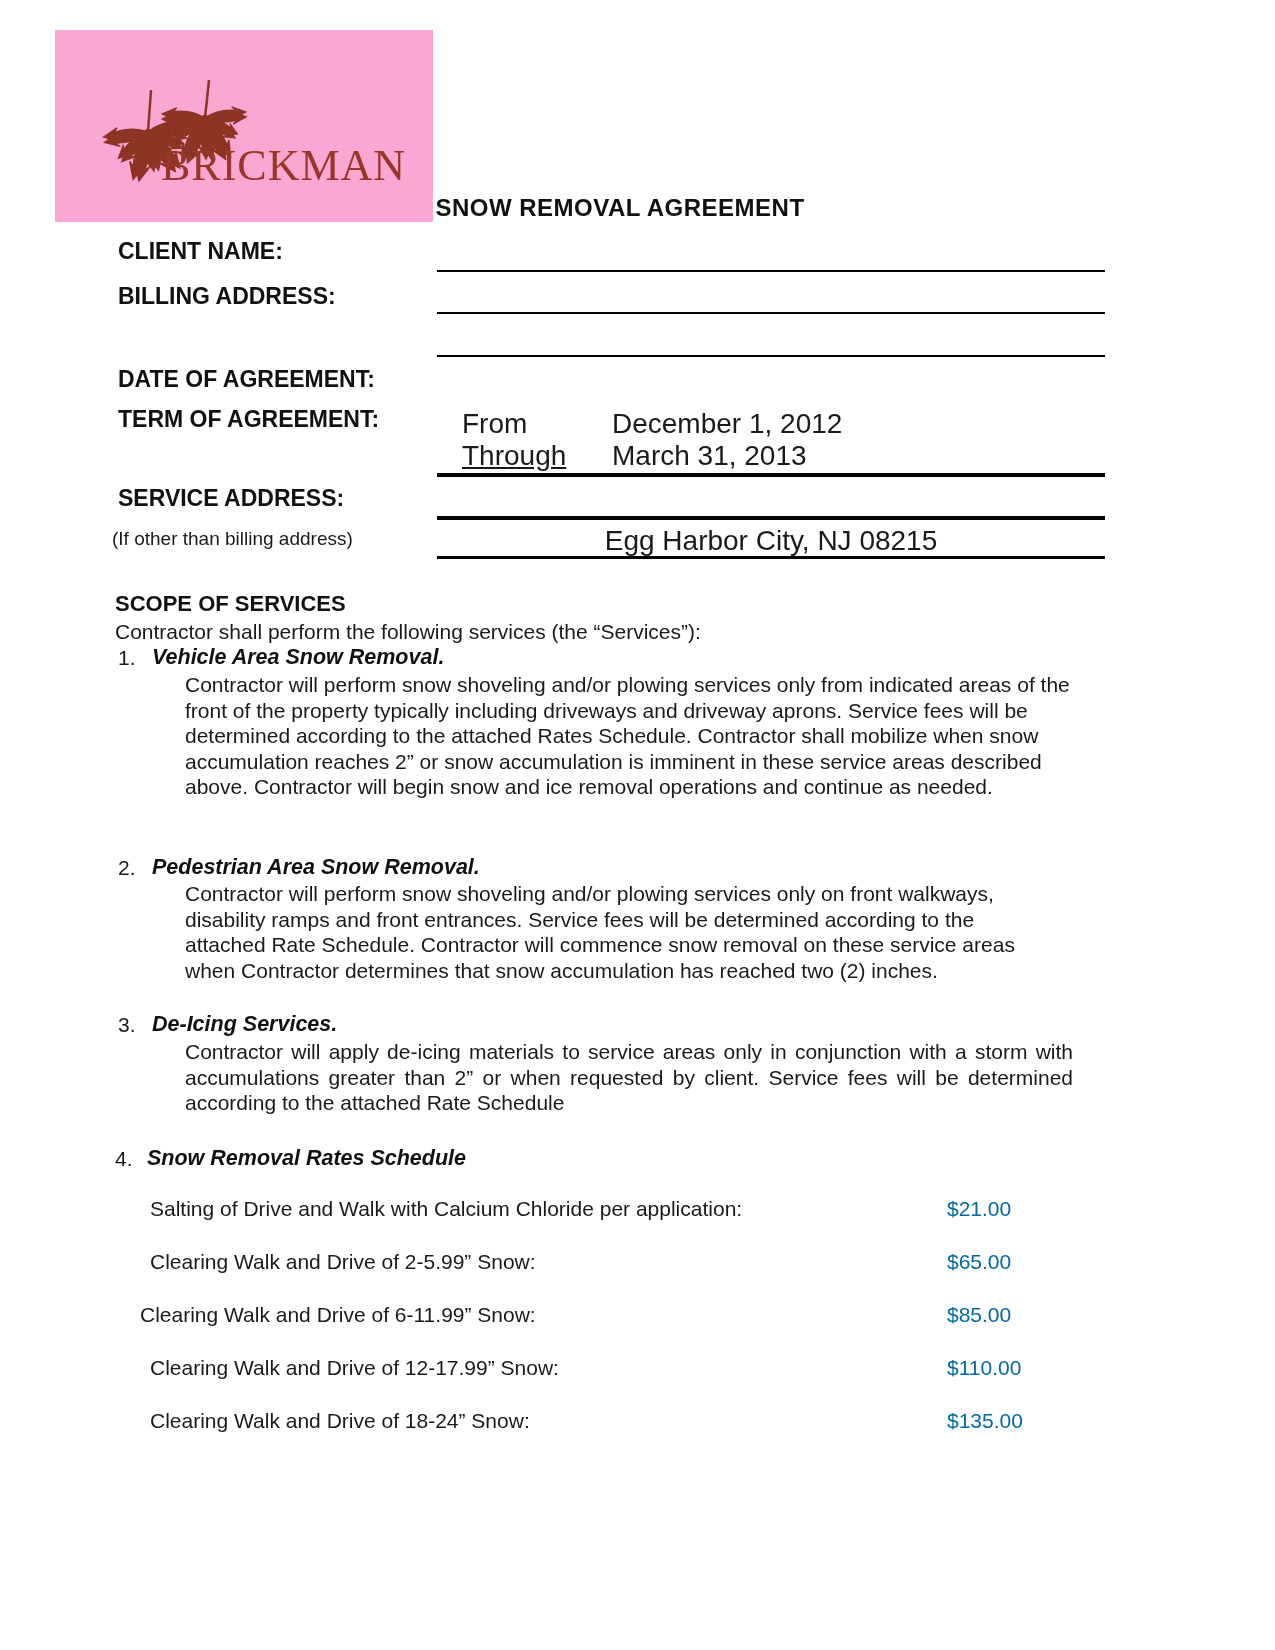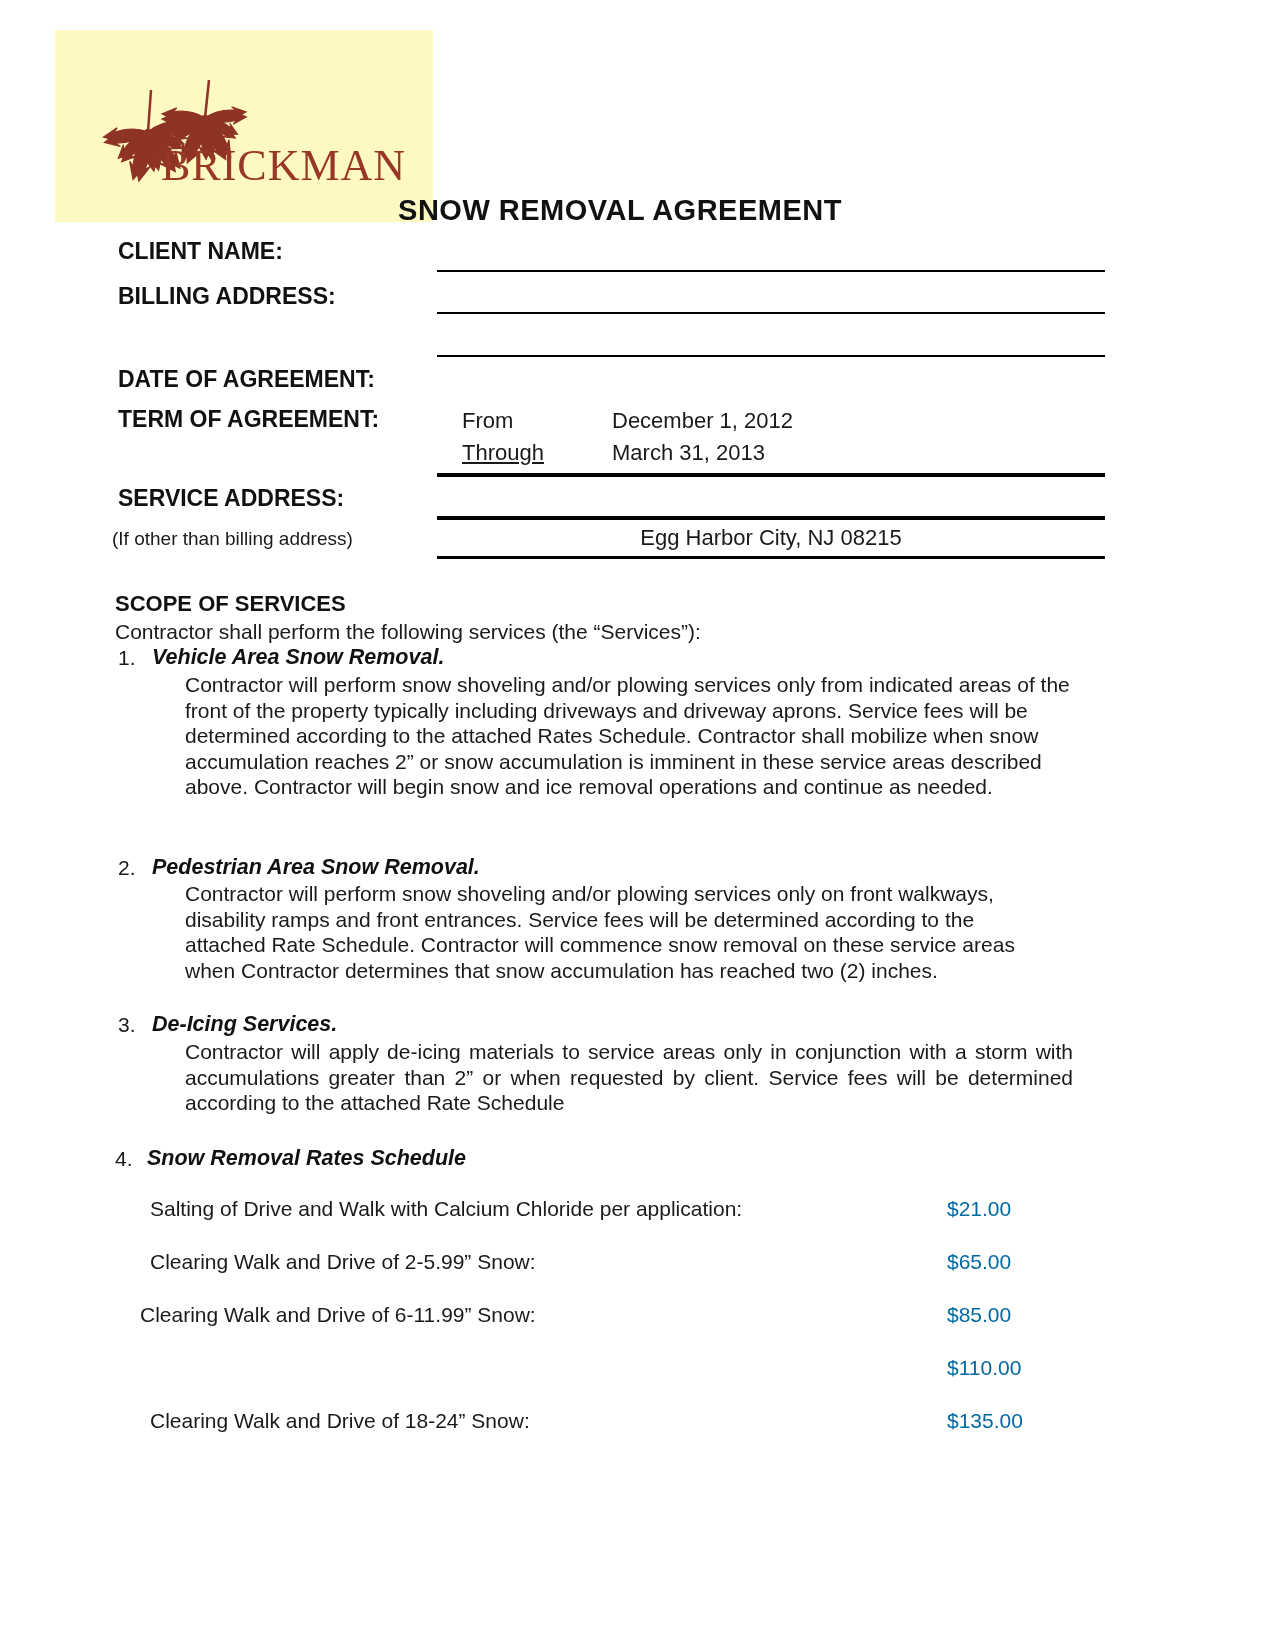--- a/index.html
+++ b/index.html
@@ -11,41 +11,41 @@
     background: #ffffff;
     font-family: "Liberation Sans", sans-serif;
     color: #171717;
     overflow: hidden;
   }
   .abs { position: absolute; }
 
   
   .logo-box {
     left: 55px; top: 30px; width: 378px; height: 192px;
-    background: #fef9c3;
+    background: #f9a8d4;
   }
   .leaves { position: absolute; left: 32px; top: 46px; }
   .brand {
     position: absolute; left: 106px; top: 110px;
     font-family: "Liberation Serif", serif;
     font-size: 44px; letter-spacing: 1px;
     color: #993726;
   }
 
   
   .doc-title {
     left: 0; top: 194px; width: 1240px;
     text-align: center;
-    font-size: 29px; font-weight: bold; letter-spacing: 0.5px;
+    font-size: 24px; font-weight: bold; letter-spacing: 0.5px;
     color: #111;
   }
 
   
   .flabel { font-weight: bold; font-size: 23px; color: #111; text-align: center; }
-  .ftext  { font-size: 22px; color: #1a1a1a; }
+  .ftext  { font-size: 28px; color: #1a1a1a; }
   .fnote  { font-size: 19px; color: #1a1a1a; }
 
   
   .fline { left: 437px; width: 668px; background: #000; }
 
   
   .h-section { font-weight: bold; font-size: 22px; color: #111; }
   .body-text { font-size: 21px; line-height: 25.5px; color: #1a1a1a; }
   .item-num { font-size: 21px; color: #1a1a1a; }
   .item-title { font-weight: bold; font-style: italic; font-size: 21.5px; color: #111; }
@@ -136,18 +136,19 @@
 
   <div class="abs rate-label" style="left:150px; top:1197px;">Salting of Drive and Walk with Calcium Chloride per application:</div>
   <div class="abs rate-amount" style="left:947px; top:1197px;">$21.00</div>
 
   <div class="abs rate-label" style="left:150px; top:1250px;">Clearing Walk and Drive of 2-5.99” Snow:</div>
   <div class="abs rate-amount" style="left:947px; top:1250px;">$65.00</div>
 
   <div class="abs rate-label" style="left:140px; top:1303px;">Clearing Walk and Drive of 6-11.99” Snow:</div>
   <div class="abs rate-amount" style="left:947px; top:1303px;">$85.00</div>
 
+  <div class="abs rate-label" style="left:150px; top:1356px;">Clearing Walk and Drive of 12-17.99” Snow:</div>
   <div class="abs rate-amount" style="left:947px; top:1356px;">$110.00</div>
 
   <div class="abs rate-label" style="left:150px; top:1409px;">Clearing Walk and Drive of 18-24” Snow:</div>
   <div class="abs rate-amount" style="left:947px; top:1409px;">$135.00</div>
 
 </div>
 
 </body></html>

